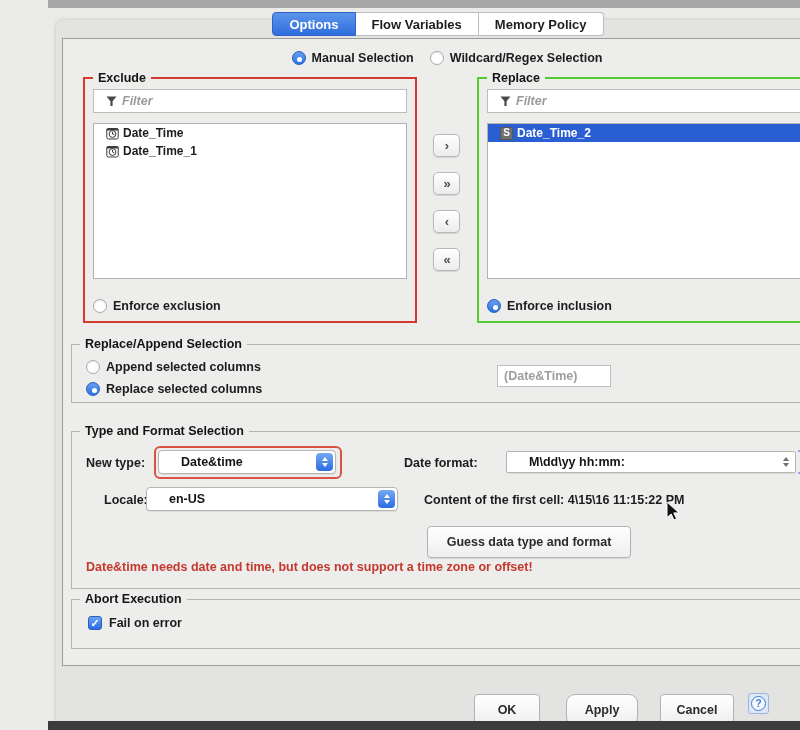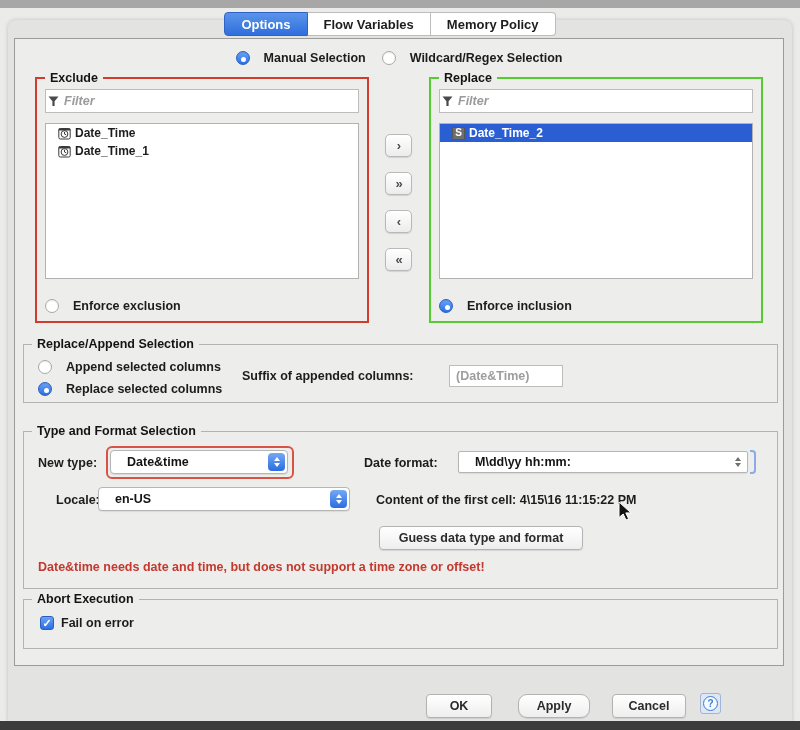--- a/index.html
+++ b/index.html
@@ -1,52 +1,52 @@
 <!DOCTYPE html>
 <html><head>
 <meta charset="utf-8">
 <style>
   * { margin:0; padding:0; box-sizing:border-box; }
   html,body { width:800px; height:730px; }
   body { font-family:"Liberation Sans", sans-serif; background:#ebebea; position:relative; overflow:hidden; }
-  .screen { position:absolute; inset:0; }
+  .screen { position:absolute; inset:0;margin-left:48px; }
   .top-strip { position:absolute; left:0; top:0; width:800px; height:8px; background:#a7a7a7; }
   .bottom-strip { position:absolute; left:0; bottom:0; width:800px; height:9px; background:#3c3c3c; }
   .dialog-bg { position:absolute; left:8px; top:20px; width:784px; height:702px; background:#e3e3e2; border-radius:8px 8px 0 0; box-shadow:0 0 4px rgba(0,0,0,.18); }
 
   
   .tabbar { position:absolute; top:12px; left:0; width:800px; display:flex; justify-content:center; z-index:5; }
   .tabbar-inner { display:flex; transform:translateX(-10px); }
   .tab { height:24px; padding:0 16px; display:flex; align-items:center; font-size:13px; font-weight:bold;
          background:#ffffff; color:#1d1d1d; border:1px solid #bcbcbc; border-left:none; }
   .tab:first-child { border-left:1px solid #bcbcbc; border-radius:4px 0 0 4px; }
   .tab:last-child { border-radius:0 4px 4px 0; }
   .tab.selected { background:linear-gradient(#5a94ea,#2f6fdd); color:#ffffff; border-color:#2f62c4; }
 
   
   .panel { position:absolute; left:14px; top:38px; width:770px; height:628px; background:#ededec; border:1px solid #9b9b9b; }
 
   .mode-row { position:absolute; top:12px; left:0; width:100%; display:flex; justify-content:center; gap:16px; }
 
-  .radio-item { display:flex; align-items:center; gap:14px; font-size:12.5px; font-weight:bold; color:#1c1c1c; cursor:default; }
+  .radio-item { display:flex; align-items:center; gap:6px; font-size:12.5px; font-weight:bold; color:#1c1c1c; cursor:default; }
   .radio { width:14px; height:14px; border-radius:50%; background:#ffffff; border:1px solid #a8a8a8; position:relative; flex:0 0 auto;
            box-shadow:inset 0 1px 1px rgba(0,0,0,.08); }
   .radio.on { background:linear-gradient(#6aa3f5,#2a6fe4); border-color:#2a5fc0; }
   .radio.on::after { content:""; position:absolute; left:4.5px; top:4.5px; width:5px; height:5px; border-radius:50%; background:#fff; }
 
   .group { position:absolute; border:1px solid #b3b3b2; }
   .group .legend { position:absolute; top:-8px; left:8px; background:#ededec; padding:0 5px; font-size:12.5px; font-weight:bold; color:#141414; line-height:14px; }
   .group.red { border:2px solid #d43b2f; }
   .group.green { border:2px solid #54cb2f; }
 
   .fs-exclude { left:20px; top:38px; width:334px; height:246px; }
   .fs-include { left:414px; top:38px; width:334px; height:246px; }
 
   .filter-box { position:absolute; left:8px; right:8px; top:10px; height:24px; background:#fff; border:1px solid #bdbdbd;
-                display:flex; align-items:center; padding:0 2px; gap:5px; }
+                display:flex; align-items:center; padding:0 12px; gap:5px; }
   .filter-box input { border:none; outline:none; flex:1; font-family:"Liberation Sans",sans-serif; font-size:12.5px; font-weight:bold; color:#333; background:transparent; }
   .filter-box input::placeholder { color:#9b9b9b; font-style:italic; font-weight:bold; }
 
   .listbox { position:absolute; left:8px; right:8px; top:44px; height:156px; background:#ffffff; border:1px solid #b2b2b2; overflow:hidden; }
   .list-row { display:flex; align-items:center; gap:4px; height:18px; padding:0 12px; font-size:12px; font-weight:bold; color:#1d1d1d; }
   .list-row.selected { background:#2a5fd3; color:#ffffff; }
   .dticon, .sicon { flex:0 0 auto; }
   .sicon { width:13px; height:13px; background:#6f6f6f; border:1px solid #565656; color:#ffffff; font-size:10px; font-weight:bold;
            display:flex; align-items:center; justify-content:center; line-height:1; }
   .enforce-row { position:absolute; left:8px; bottom:8px; }
@@ -59,34 +59,34 @@
   .fs-type   { left:8px; top:392px; width:755px; height:158px; }
   .fs-abort  { left:8px; top:560px; width:755px; height:50px; }
 
   .lbl { font-size:12.5px; font-weight:bold; color:#1c1c1c; }
 
   .field { background:#ffffff; border:1px solid #bdbdbd; font-size:12.5px; font-weight:bold; display:flex; align-items:center; padding:0 6px; }
   .field.gray-text { color:#9e9e9e; }
 
   .combo { position:absolute; background:#ffffff; border:1px solid #b5b5b5; border-radius:4px; display:flex; align-items:center;
            font-size:12.5px; font-weight:bold; color:#141414; box-shadow:0 1px 1px rgba(0,0,0,.08); }
-  .combo .txt { flex:1; padding-left:16px; white-space:nowrap; overflow:hidden; }
+  .combo .txt { flex:1; padding-left:22px; white-space:nowrap; overflow:hidden; }
   .stepper-blue { width:17px; align-self:stretch; margin:2px; border-radius:4px; background:linear-gradient(#74a9f4,#2b6ce1);
                   display:flex; flex-direction:column; align-items:center; justify-content:center; gap:2px; }
   .tri-up { width:0; height:0; border-left:3.5px solid transparent; border-right:3.5px solid transparent; border-bottom:4px solid #fff; }
   .tri-dn { width:0; height:0; border-left:3.5px solid transparent; border-right:3.5px solid transparent; border-top:4px solid #fff; }
   .stepper-gray { width:14px; display:flex; flex-direction:column; align-items:center; justify-content:center; gap:2px; margin-right:2px; }
   .stepper-gray .tri-up { border-bottom-color:#6f6f6f; }
   .stepper-gray .tri-dn { border-top-color:#6f6f6f; }
 
   .red-ring { position:absolute; border:2px solid #da5246; border-radius:6px; pointer-events:none; }
 
   .blue-bracket { position:absolute; width:6px; border:2px solid #8cabe6; border-left:none; border-radius:0 4px 4px 0; }
 
-  .push-btn { position:absolute; height:24px; border:1px solid #b3b3b3; border-radius:4px; background:linear-gradient(#ffffff,#eeeeee);
+  .push-btn { position:absolute; height:32px; border:1px solid #b3b3b3; border-radius:4px; background:linear-gradient(#ffffff,#eeeeee);
               font-family:"Liberation Sans",sans-serif; font-size:12.5px; font-weight:bold; color:#2b2b2b;
               display:flex; align-items:center; justify-content:center; box-shadow:0 1px 1px rgba(0,0,0,.1); cursor:default; }
 
   .warning { position:absolute; left:14px; top:128px; font-size:12.5px; font-weight:bold; color:#c4392d; }
 
   .check-item { display:flex; align-items:center; gap:7px; font-size:12.5px; font-weight:bold; color:#1c1c1c; }
   .checkbox { width:14px; height:14px; border-radius:3px; background:linear-gradient(#6aa3f5,#2a6fe4); border:1px solid #2a5fc0;
               color:#fff; font-size:11px; display:flex; align-items:center; justify-content:center; line-height:1; }
 
   .help-btn { position:absolute; width:21px; height:21px; border:1px solid #9fb6d9; border-radius:3px; background:#dde7f5;
@@ -186,38 +186,37 @@
     <div class="group fs-replace">
       <span class="legend">Replace/Append Selection</span>
       <div class="radio-item" style="position:absolute; left:14px; top:15px;">
         <span class="radio"></span>
         <span>Append selected columns</span>
       </div>
       <div class="radio-item" style="position:absolute; left:14px; top:37px;">
         <span class="radio on"></span>
         <span>Replace selected columns</span>
       </div>
-      <span class="lbl" style="position:absolute; left:218px; top:24px;">Suffix of appended columns:</span>
       <div class="field gray-text" style="position:absolute; left:425px; top:20px; width:114px; height:22px;">(Date&amp;Time)</div>
     </div>
 
     <div class="group fs-type">
       <span class="legend">Type and Format Selection</span>
 
       <span class="lbl" style="position:absolute; left:14px; top:24px;">New type:</span>
       <div class="combo" style="left:86px; top:18px; width:178px; height:24px;">
         <span class="txt">Date&amp;time</span>
         <span class="stepper-blue">
             <span class="tri-up"></span>
             <span class="tri-dn"></span>
           </span>
       </div>
       <div class="red-ring" style="left:82px; top:14px; width:188px; height:33px;"></div>
 
-      <span class="lbl" style="position:absolute; left:340px; top:24px;">Date format:</span>
+      <span class="lbl" style="position:absolute; left:332px; top:24px;">Date format:</span>
       <div class="combo" style="left:434px; top:19px; width:290px; height:22px; border-radius:2px;">
         <span class="txt" style="">M\dd\yy hh:mm:</span>
         <span class="stepper-gray">
             <span class="tri-up"></span>
             <span class="tri-dn"></span>
           </span>
       </div>
       <div class="blue-bracket" style="left:726px; top:18px; height:24px;"></div>
 
       <span class="lbl" style="position:absolute; left:14px; top:61px;padding-left:18px;">Locale:</span>

